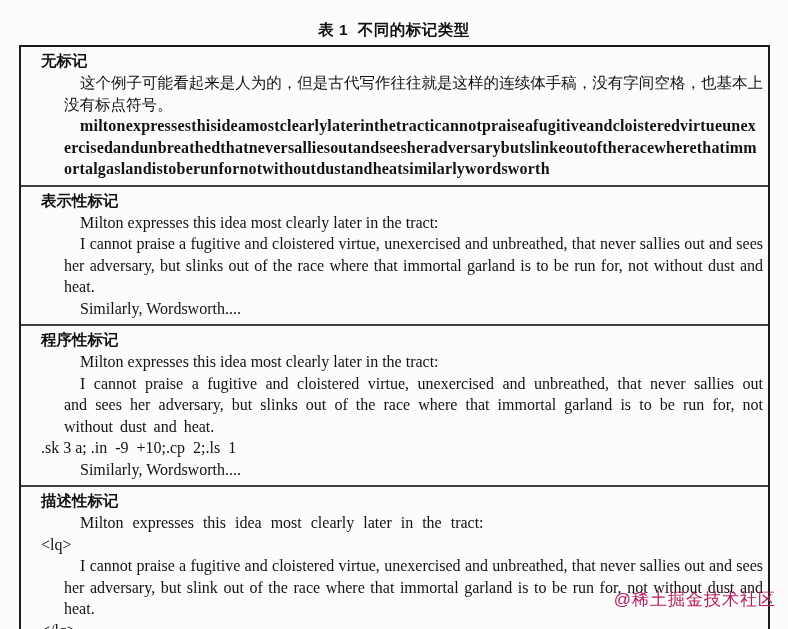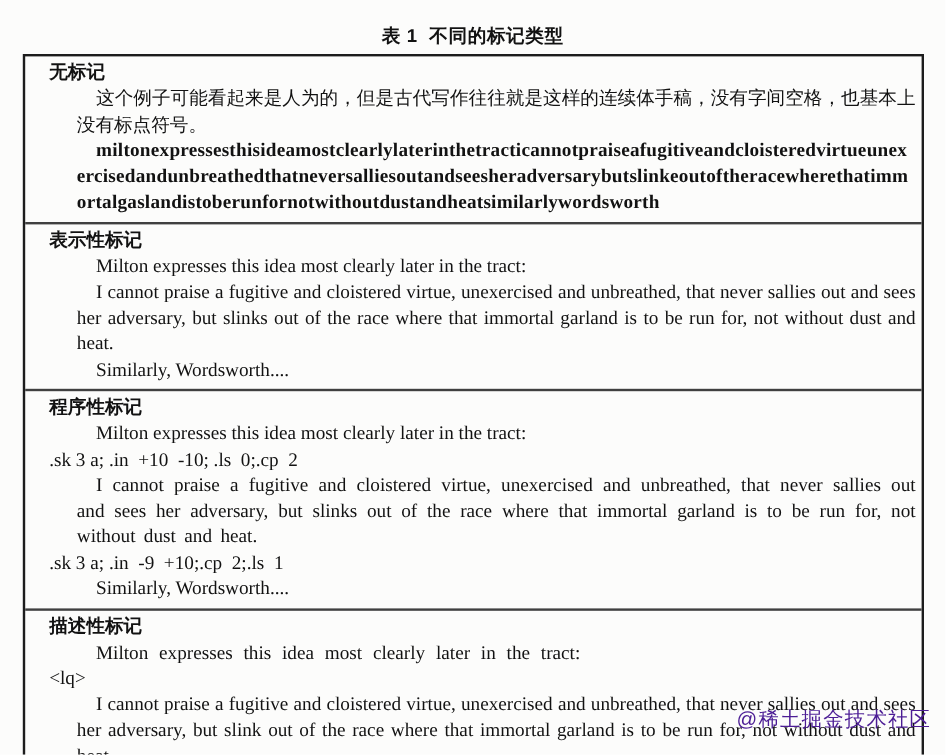--- a/index.html
+++ b/index.html
@@ -62,21 +62,21 @@
     padding-left: 16px;
     text-indent: 0;
   }
   .tag { padding-left: 16px; text-indent: 0; }
   .watermark {
     position: absolute;
     right: 12px;
     top: 588px;
     font-family: "Liberation Sans", sans-serif;
     font-size: 17px;
-    color: #4c1d95;
+    color: #be185d;
     letter-spacing: 1px;
   }
 </style>
 </head>
 <body>
 
 <div class="page">
 
   <div class="doc-title">表 1  不同的标记类型</div>
 
@@ -91,21 +91,20 @@
     <section class="row">
       <div class="heading">表示性标记</div>
       <p class="para en indent">Milton expresses this idea most clearly later in the tract:</p>
       <p class="para en indent justify">I cannot praise a fugitive and cloistered virtue, unexercised and unbreathed, that never sallies out and sees her adversary, but slinks out of the race where that immortal garland is to be run for, not without dust and heat.</p>
       <p class="para en indent">Similarly, Wordsworth....</p>
     </section>
 
     <section class="row">
       <div class="heading">程序性标记</div>
       <p class="para en indent">Milton expresses this idea most clearly later in the tract:</p>
-      <p class="para code">.sk 3 a; .in  +10  -10; .ls  0;.cp  2</p>
       <p class="para en indent justify wide">I cannot praise a fugitive and cloistered virtue, unexercised and unbreathed, that never sallies out and sees her adversary, but slinks out of the race where that immortal garland is to be run for, not without dust and heat.</p>
       <p class="para code">.sk 3 a; .in  -9  +10;.cp  2;.ls  1</p>
       <p class="para en indent">Similarly, Wordsworth....</p>
     </section>
 
     <section class="row">
       <div class="heading">描述性标记</div>
       <p class="para en indent wider">Milton expresses this idea most clearly later in the tract:</p>
       <p class="para en tag">&lt;lq&gt;</p>
       <p class="para en indent justify">I cannot praise a fugitive and cloistered virtue, unexercised and unbreathed, that never sallies out and sees her adversary, but slink out of the race where that immortal garland is to be run for, not without dust and heat.</p>

